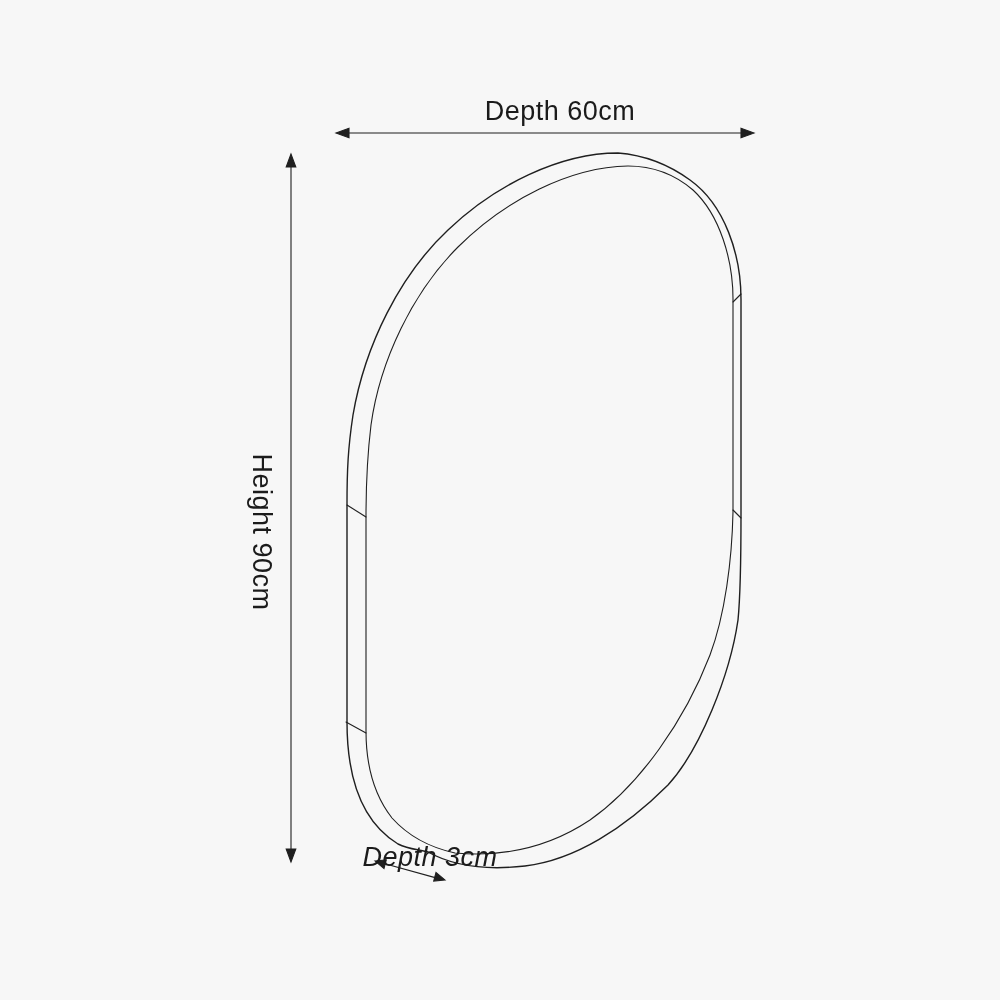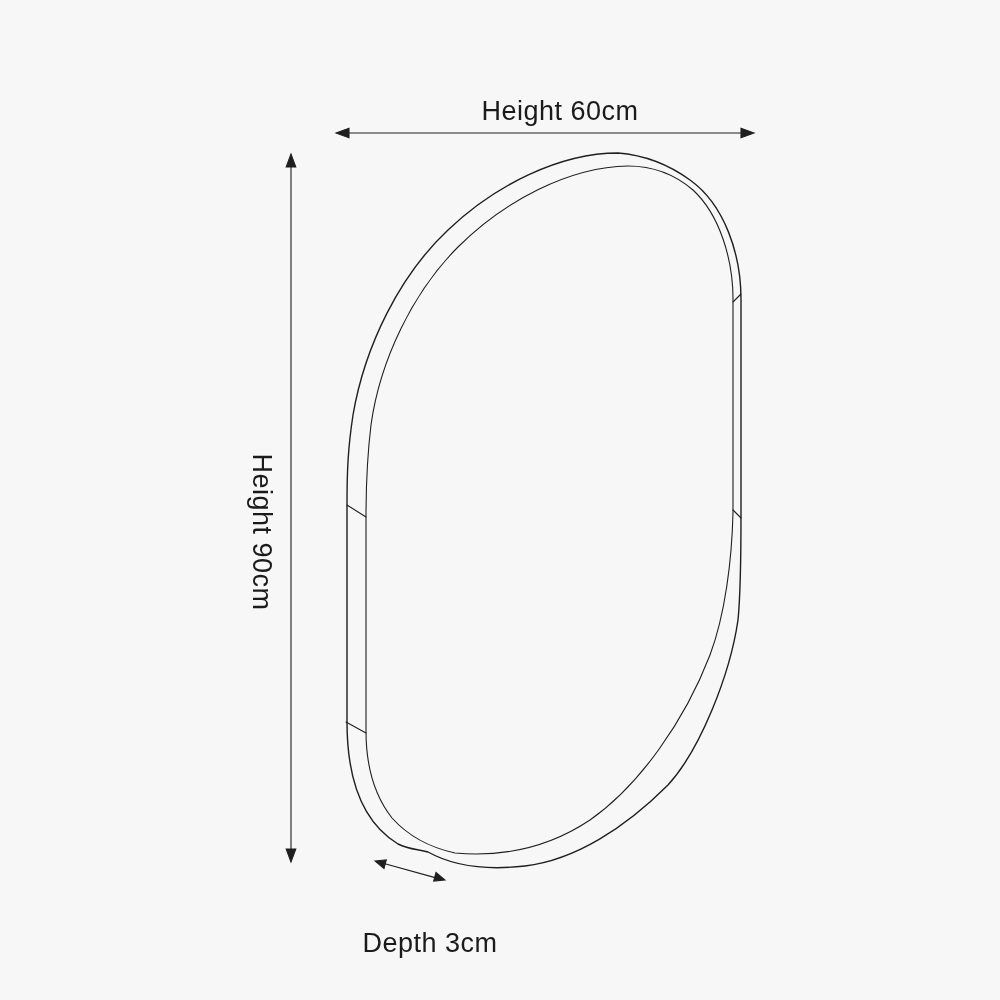--- a/index.html
+++ b/index.html
@@ -37,21 +37,22 @@
     top: 96px;
   }
   .dim-label.height {
     left: 152px;
     top: 517px;
     transform: rotate(90deg);
     transform-origin: center;
   }
   .dim-label.depth {
     left: 320px;
-    top: 928px;
+    top: 842px;
+    font-style: italic;
   }
 </style>
 </head>
 <body>
 
 <div class="canvas">
 
   <svg class="drawing-svg" width="1000" height="1000" viewBox="0 0 1000 1000">
 
     <g stroke="#1f1f1f" fill="none" stroke-linecap="round" stroke-linejoin="round">
@@ -104,19 +105,19 @@
       </g>
 
       <g>
         <line x1="384" y1="863.5" x2="436" y2="877.9"></line>
         <polygon points="375,861 386.3,859.9 384,868.6"></polygon>
         <polygon points="445,880 433.7,881.1 436,872.4"></polygon>
       </g>
     </g>
   </svg>
 
-  <div class="dim-label width">Height 60cm</div>
+  <div class="dim-label width">Depth 60cm</div>
 
   <div class="dim-label height">Height 90cm</div>
 
   <div class="dim-label depth">Depth 3cm</div>
 
 </div>
 
 </body></html>

